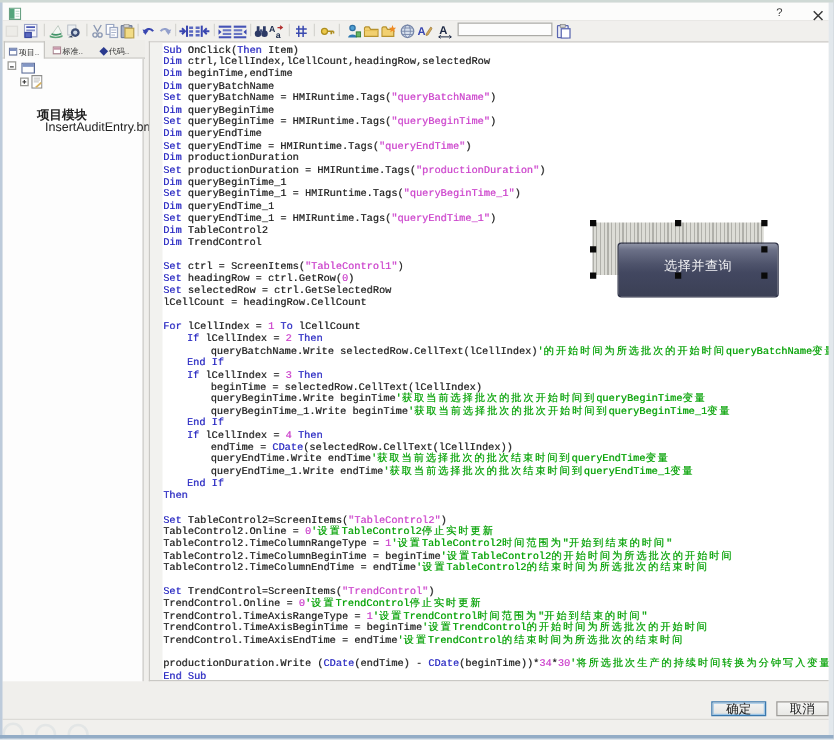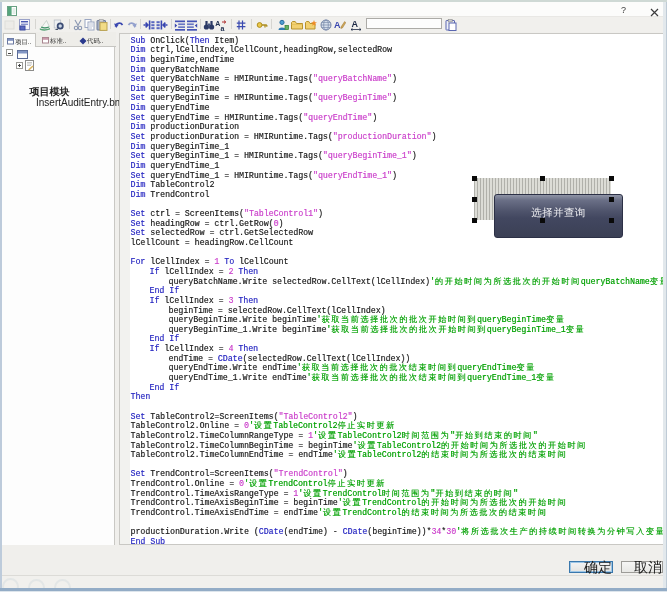--- a/index.html
+++ b/index.html
@@ -41,21 +41,21 @@
 
 .hd { position:absolute; width:5px; height:5px; background:#0a0a0a; z-index:30; }
 #selframe { left:474px; top:178px; width:137px; height:42px; z-index:20;
   background:
    repeating-linear-gradient(90deg,#b0b0aa 0 1px,#dcdcd6 1px 3px); }
 #selinner { position:absolute; left:20px; top:4px; width:129px; height:44px; border-radius:3px;
   background:linear-gradient(#8f94a6 0%, #6b7087 12%, #4f546c 38%, #424760 55%, #3b4055 100%);
   border:1px solid #2c3046;margin-top:12px; }
 #selinner .t { position:absolute; width:100%; text-align:center; top:11px; font-size:10.5px; color:#f2f2f5; letter-spacing:0.4px; }
 
-.btn { position:absolute; top:560.5px; height:12px; font-size:14px; color:#1a1a1a; text-align:right; line-height:11px; }
+.btn { position:absolute; top:560.5px; height:12px; font-size:10px; color:#1a1a1a; text-align:center; line-height:11px; }
 #ok { left:569px; width:44px; background:linear-gradient(#f4f4f4,#e3e3e0); border:1px solid #3a78ad; box-shadow:inset 0 0 0 1px #9ec6e6; }
 #cancel { left:620.5px; width:42.5px; background:linear-gradient(#f6f6f5,#e8e8e5); border:1px solid #9d9c98; }
 
 #status { left:2px; top:575px; width:661px; height:13px; background:#f1f0ed; border-top:1px solid #dcdbd7; }
 #status .txt { position:absolute; left:580.5px; top:2.5px; font-size:7.4px; color:#2a2a2a;margin-top:40px; }
 .circ { position:absolute; border:2px solid #e3e6e6; border-radius:50%; width:17px; height:17px; background:transparent; }
 </style></head>
 <body>
 <div class="abs" id="title">
   <svg style="position:absolute;left:5px;top:4px" width="10" height="10" viewBox="0 0 10 10">

